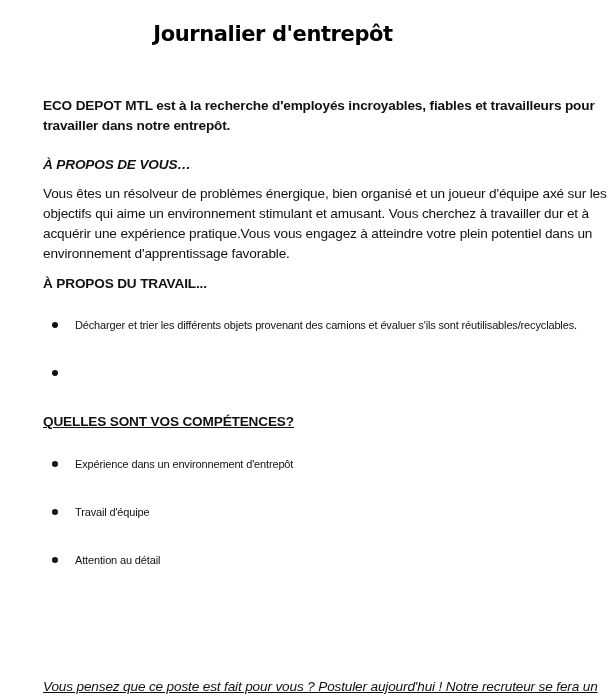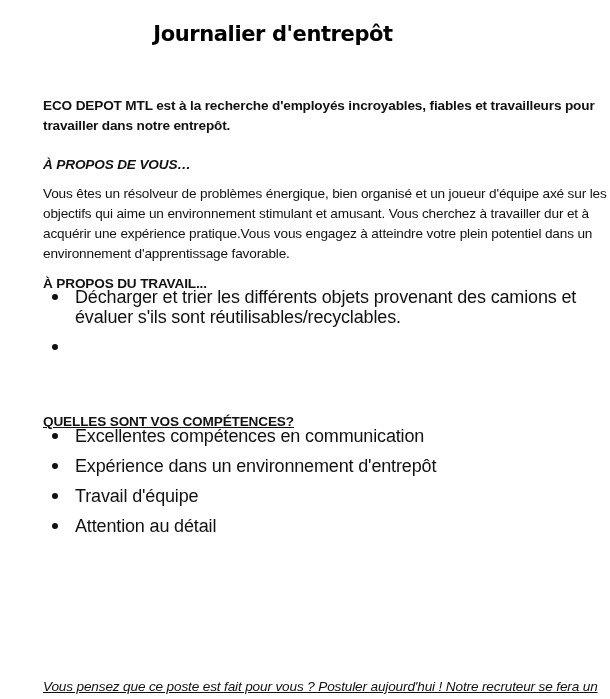--- a/index.html
+++ b/index.html
@@ -52,24 +52,25 @@
       list-style: none;
       margin: 0;
       padding: 0;
       position: absolute;
       left: 0;
       width: 570px;
     }
     ul.bullets li {
       position: relative;
       padding-left: 48px;
-      font-size: 18px;
+      font-size: 11px;
       line-height: 20px;
       letter-spacing: -0.15px;
       margin-bottom: 10px;
+      margin-top: 28px;
     }
     ul.bullets li .dot {
       position: absolute;
       left: 25px;
       top: 7px;
       width: 6px;
       height: 6px;
       border-radius: 50%;
       background: #111;
     }
@@ -104,24 +105,20 @@
     <li>
       <span class="dot"></span>
     </li>
   </ul>
 
   <p class="txt bold abs h-skills">QUELLES SONT VOS COMPÉTENCES?</p>
 
   <ul class="bullets skills-list">
     <li>
       <span class="dot"></span>
-      <span>Excellentes compétences en communication</span>
-    </li>
-    <li>
-      <span class="dot"></span>
       <span>Expérience dans un environnement d'entrepôt</span>
     </li>
     <li>
       <span class="dot"></span>
       <span>Travail d'équipe</span>
     </li>
     <li>
       <span class="dot"></span>
       <span>Attention au détail</span>
     </li>

